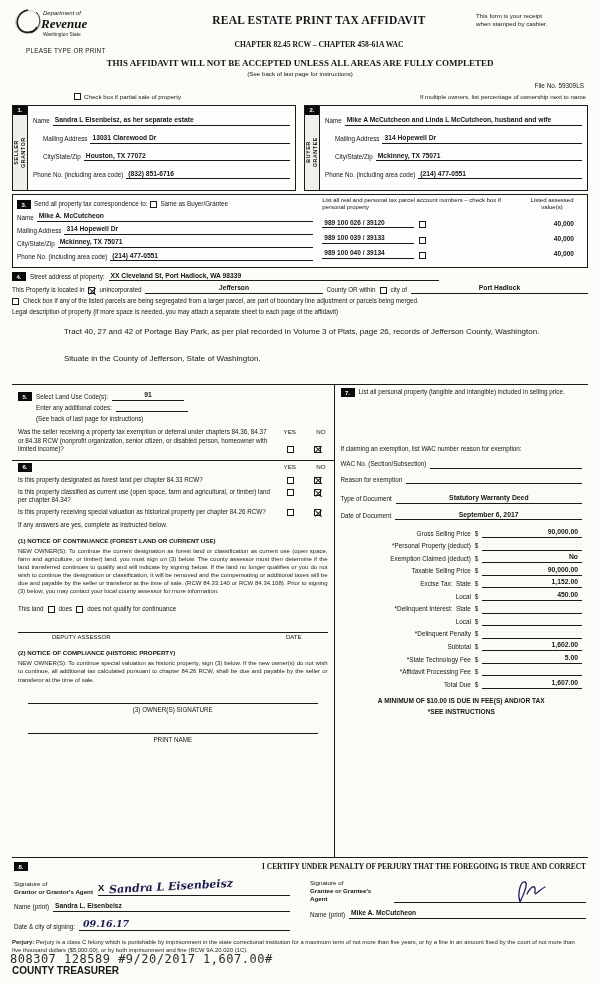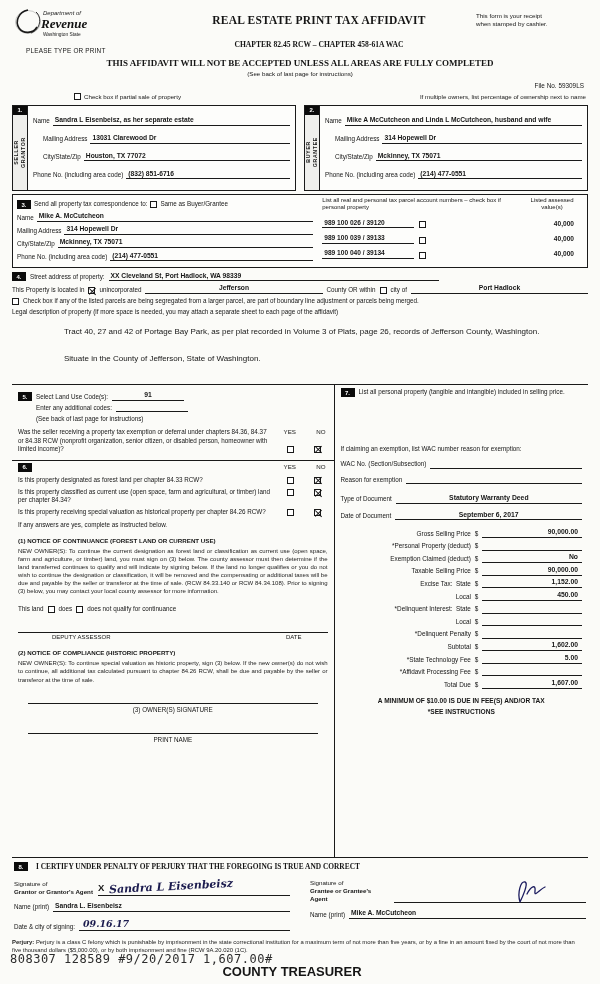--- a/index.html
+++ b/index.html
@@ -104,37 +104,37 @@
   .mrow{display:flex;align-items:flex-end;height:12.6px}
   .mlabel{width:54%;text-align:right;white-space:pre;font-size:6.4px}
   .mdollar{width:11px;text-align:center;font-size:6.4px}
   .mval{flex:1;border-bottom:1px solid #1a1a1a;text-align:right;font-weight:bold;font-size:6.8px;padding-right:4px;min-height:8px}
   .minnote{text-align:center;font-weight:bold;font-size:6.6px;margin-top:8px}
   .minnote.second{margin-top:2px}
 
   
   .sec8{padding:4px 2px 3px}
   .s8top{display:flex;align-items:center;gap:8px}
-  .certify{flex:1;text-align:left;font-family:"Liberation Serif",serif;font-weight:bold;font-size:7.4px}
+  .certify{flex:1;text-align:right;font-family:"Liberation Serif",serif;font-weight:bold;font-size:7.4px}
   .s8cols{display:flex;gap:20px;margin-top:7px}
   .s8col{flex:1}
   .sigrow{display:flex;align-items:flex-end;gap:4px}
   .siglbl{width:80px;font-size:6.2px;line-height:1.3;flex:none}
   .siglbl .b2{display:block;font-weight:bold}
   .sigfield{flex:1;border-bottom:1px solid #1a1a1a;display:flex;align-items:flex-end;gap:5px;min-height:17px;position:relative}
   .xmark{font-size:9.5px;font-weight:bold}
   .handsig{font-family:"DejaVu Serif",serif;font-style:italic;font-weight:bold;font-size:11px;
            color:#1b1b4e;transform:rotate(-3deg);display:inline-block;padding-bottom:1px;white-space:nowrap}
   .scribble{position:absolute;right:34px;bottom:-2px}
   .nprow{display:flex;align-items:flex-end;gap:4px;margin-top:6px}
   .hand{font-family:"DejaVu Serif",serif;font-style:italic;font-weight:bold;font-size:9.5px;color:#1b1b4e}
   .handline{flex:1;border-bottom:1px solid #1a1a1a;padding:0 4px;min-height:10px}
 
   .perjury{font-size:5.9px;margin-top:5px;line-height:1.35;padding-right:4px;color:#222}
-  .treasurer{text-align:center;font-weight:bold;font-size:13px;margin:9px 16px 0 0}
+  .treasurer{text-align:left;font-weight:bold;font-size:10px;margin:9px 16px 0 0}
   .stamp{position:absolute;left:10px;bottom:16px;font-family:"DejaVu Sans Mono",monospace;
          font-size:12px;color:#2c2c2c;letter-spacing:.5px}
 </style>
 </head>
 <body>
 
 <div class="page">
 
   <div class="hdr">
     <div class="hdr-left">

